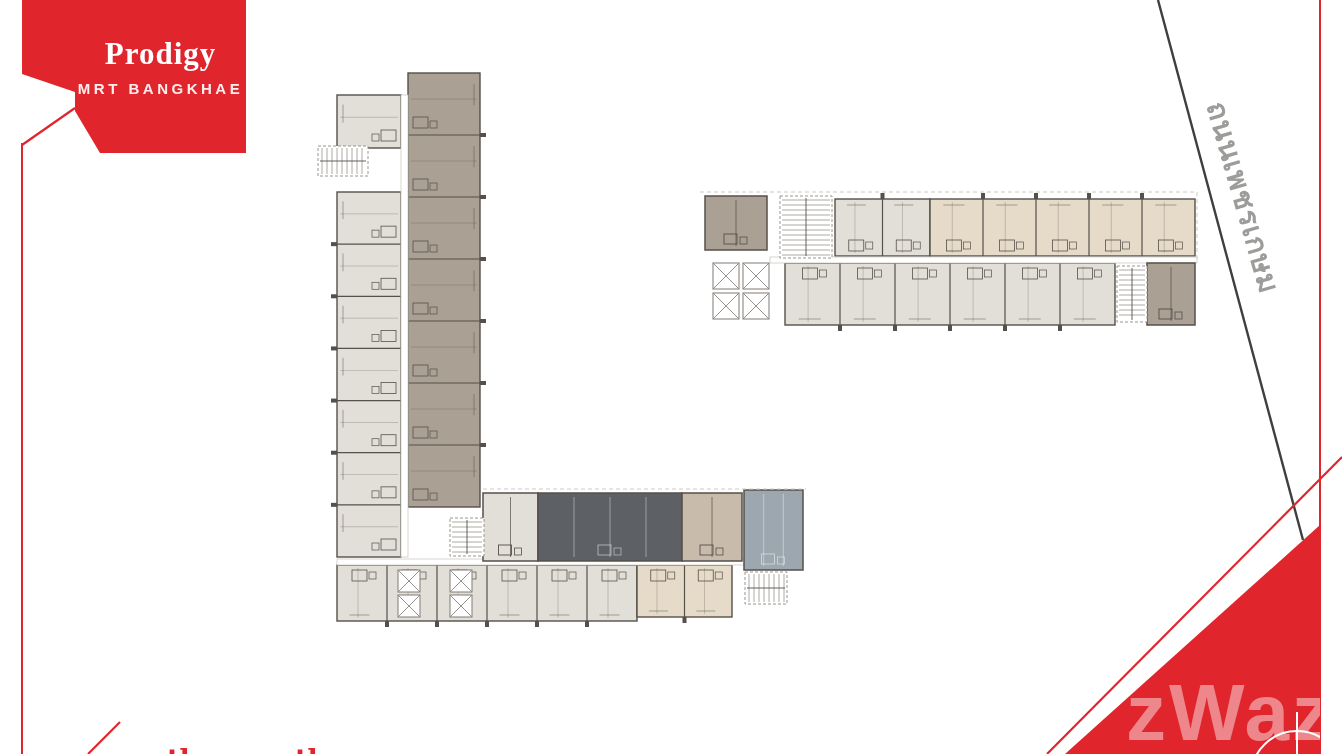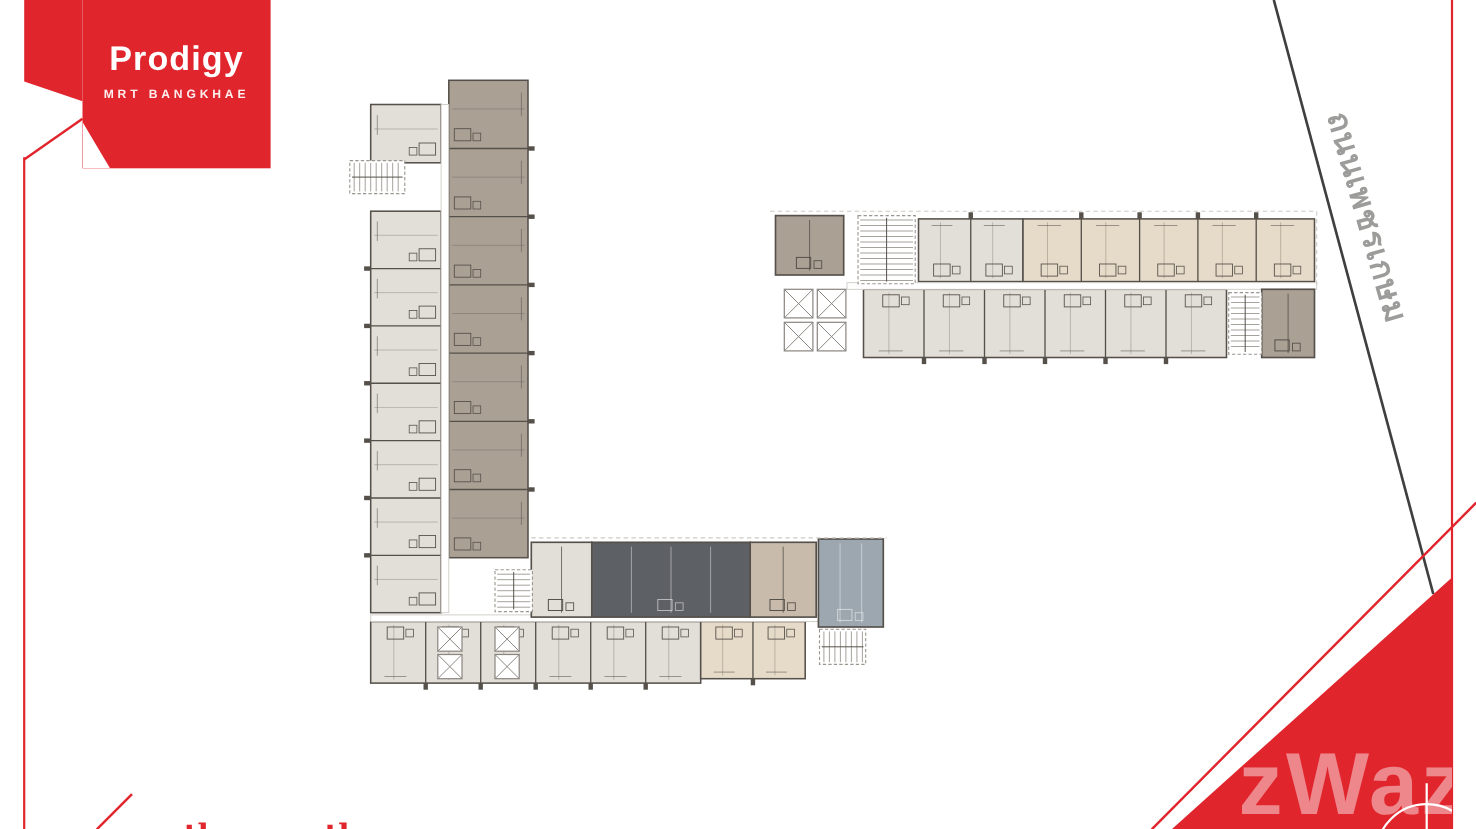--- a/index.html
+++ b/index.html
@@ -9,23 +9,23 @@
   
   .c-red{fill:var(--red);}
   .l-red{stroke:var(--red);stroke-width:2.2;fill:none;}
   .l-red-thin{stroke:var(--red);stroke-width:2;fill:none;}
   .l-road{stroke:var(--road);stroke-width:2.4;fill:none;}
   .wm-text{fill:var(--wm);font-family:"Liberation Sans",sans-serif;font-weight:bold;
            font-size:80px;letter-spacing:3px;}
   .compass{stroke:#fff;stroke-width:2;fill:none;}
   .logo{position:absolute;left:75px;top:0;width:171px;height:153px;background:var(--red);
         color:#fff;text-align:center;}
-  .logo-title{margin-top:36px;font-family:Liberation Sans, sans-serif;font-weight:bold;
+  .logo-title{margin-top:36px;font-family:Liberation Serif, serif;font-weight:bold;
               font-size:31px;letter-spacing:1px;}
-  .logo-sub{margin-top:8px;font-size:11px;letter-spacing:3.5px;font-weight:bold;
+  .logo-sub{margin-top:8px;font-size:15px;letter-spacing:3.5px;font-weight:bold;
             color:rgba(255,255,255,0.92);}
   .logo-notch{position:absolute;left:75px;top:111px;width:25px;height:42px;background:#fff;
               -webkit-clip-path:polygon(0 0,100% 100%,0 100%);clip-path:polygon(0 0,100% 100%,0 100%);}
   .road-label{position:absolute;left:1238px;top:96px;color:var(--thai);
               font-size:29px;font-weight:bold;letter-spacing:1px;
               transform:rotate(74deg);transform-origin:0 0;white-space:nowrap;
               font-family:"DejaVu Sans",sans-serif;}
   .fl{position:absolute;top:744px;color:var(--red);font-family:"DejaVu Serif",serif;
       font-weight:bold;font-size:27px;}
   .fl1{left:167px;} .fl2{left:295px;}

